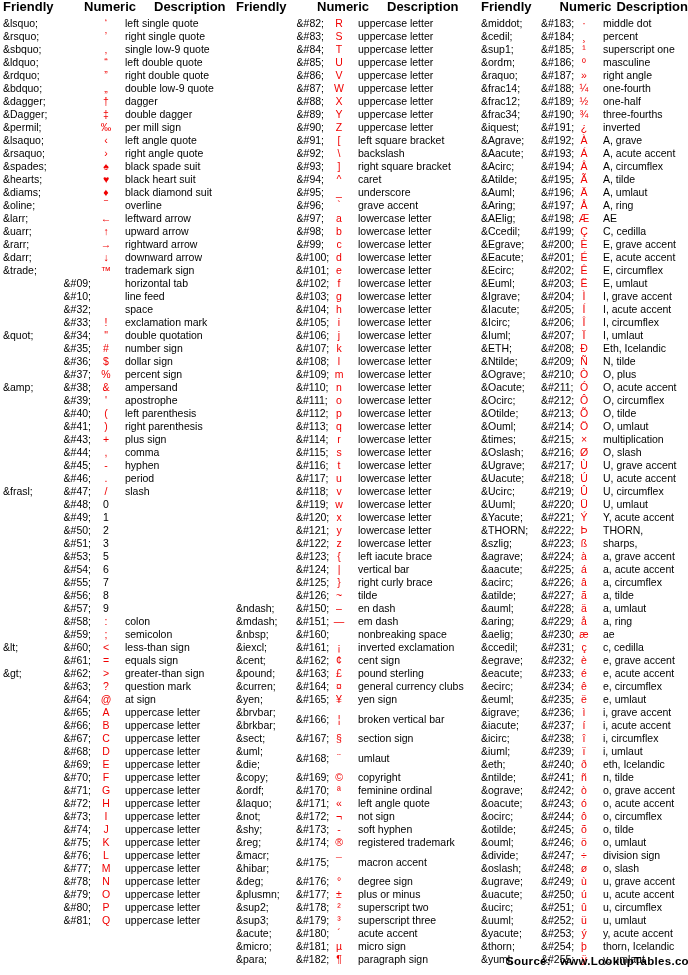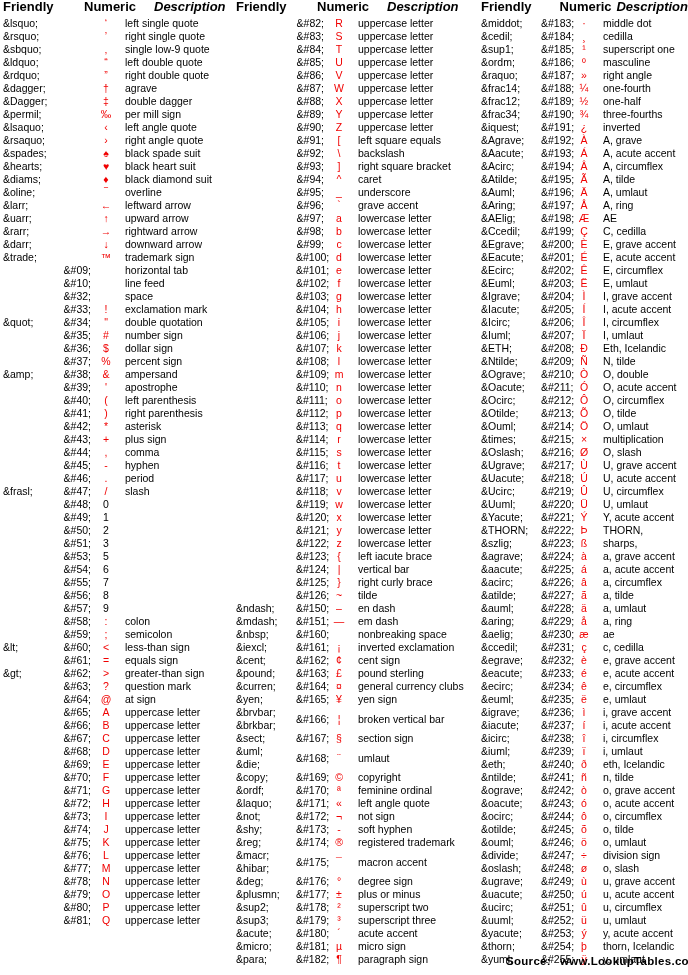--- a/index.html
+++ b/index.html
@@ -16,21 +16,21 @@
   .group { width: 233px; }
   .group.g2 { width: 227px; }
   .group.g3 { width: 228px; padding-left: 18px; }
   .ghead {
     display: flex; height: 17px;
     font-weight: bold; font-size: 13px; line-height: 13px;
     white-space: nowrap;
   }
   .h-f { width: 56px; padding-left: 3px; }
   .h-n { width: 70px; margin-left: 28px; }
-  .h-d { flex: 1; font-style: italic; }
+  .h-d { flex: 1; }
   .row { display: flex; height: 13px; line-height: 13px; align-items: center; white-space: nowrap; }
   .row.double { height: 26px; }
   .cell { flex-shrink: 0; }
   .cell.f { width: 63px; padding-left: 3px; }
   .fline { display: block; line-height: 13px; }
   .fline:empty { display: none; }
   .cell.n { width: 28px; text-align: right; }
   .cell.s { width: 30px; text-align: center; color: #f00000; font-weight: normal; }
   .cell.s.blk { color: #000; }
   .cell.d { flex: 1; padding-left: 4px; overflow: visible; }
@@ -92,26 +92,35 @@
     <div class="cell f">
       <span class="fline">&amp;rdquo;</span>
 
     </div>
     <div class="cell n"></div>
     <div class="cell s">”</div>
     <div class="cell d">right double quote</div>
   </div>
         <div class="row">
     <div class="cell f">
+      <span class="fline">&amp;bdquo;</span>
+
+    </div>
+    <div class="cell n"></div>
+    <div class="cell s">„</div>
+    <div class="cell d">double low-9 quote</div>
+  </div>
+        <div class="row">
+    <div class="cell f">
       <span class="fline">&amp;dagger;</span>
 
     </div>
     <div class="cell n"></div>
     <div class="cell s">†</div>
-    <div class="cell d">agrave</div>
+    <div class="cell d">dagger</div>
   </div>
         <div class="row">
     <div class="cell f">
       <span class="fline">&amp;Dagger;</span>
 
     </div>
     <div class="cell n"></div>
     <div class="cell s">‡</div>
     <div class="cell d">double dagger</div>
   </div>
@@ -323,29 +332,20 @@
     <div class="cell d">left parenthesis</div>
   </div>
         <div class="row">
     <div class="cell f">
       
       
     </div>
     <div class="cell n">&amp;#41;</div>
     <div class="cell s">)</div>
     <div class="cell d">right parenthesis</div>
-  </div>
-        <div class="row">
-    <div class="cell f">
-      
-      
-    </div>
-    <div class="cell n">&amp;#42;</div>
-    <div class="cell s">*</div>
-    <div class="cell d">asterisk</div>
   </div>
         <div class="row">
     <div class="cell f">
       
       
     </div>
     <div class="cell n">&amp;#43;</div>
     <div class="cell s">+</div>
     <div class="cell d">plus sign</div>
   </div>
@@ -772,21 +772,21 @@
     <div class="cell s">Z</div>
     <div class="cell d">uppercase letter</div>
   </div>
         <div class="row">
     <div class="cell f">
       
       
     </div>
     <div class="cell n">&amp;#91;</div>
     <div class="cell s">[</div>
-    <div class="cell d">left square equals</div>
+    <div class="cell d">left square bracket</div>
   </div>
         <div class="row">
     <div class="cell f">
       
       
     </div>
     <div class="cell n">&amp;#92;</div>
     <div class="cell s">\</div>
     <div class="cell d">backslash</div>
   </div>
@@ -1339,21 +1339,21 @@
     <div class="cell s">·</div>
     <div class="cell d">middle dot</div>
   </div>
         <div class="row">
     <div class="cell f">
       <span class="fline">&amp;cedil;</span>
 
     </div>
     <div class="cell n">&amp;#184;</div>
     <div class="cell s">¸</div>
-    <div class="cell d">cedilla</div>
+    <div class="cell d">percent</div>
   </div>
         <div class="row">
     <div class="cell f">
       <span class="fline">&amp;sup1;</span>
 
     </div>
     <div class="cell n">&amp;#185;</div>
     <div class="cell s">¹</div>
     <div class="cell d">superscript one</div>
   </div>
@@ -1573,21 +1573,21 @@
     <div class="cell s">Ñ</div>
     <div class="cell d">N, tilde</div>
   </div>
         <div class="row">
     <div class="cell f">
       <span class="fline">&amp;Ograve;</span>
 
     </div>
     <div class="cell n">&amp;#210;</div>
     <div class="cell s">Ò</div>
-    <div class="cell d">O, double</div>
+    <div class="cell d">O, plus</div>
   </div>
         <div class="row">
     <div class="cell f">
       <span class="fline">&amp;Oacute;</span>
 
     </div>
     <div class="cell n">&amp;#211;</div>
     <div class="cell s">Ó</div>
     <div class="cell d">O, acute accent</div>
   </div>

